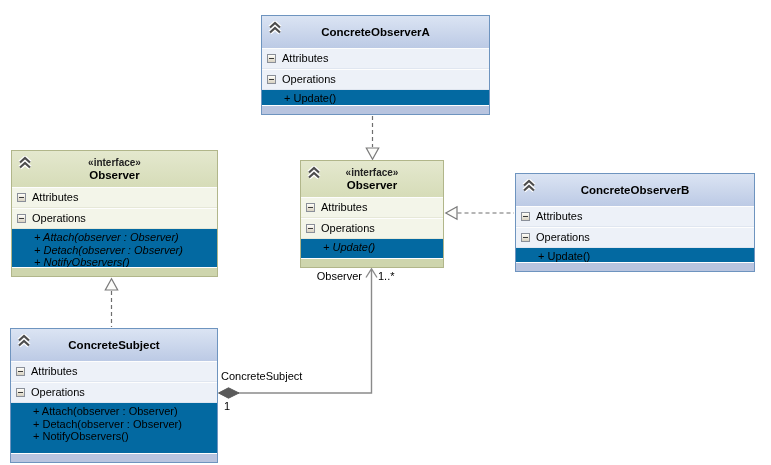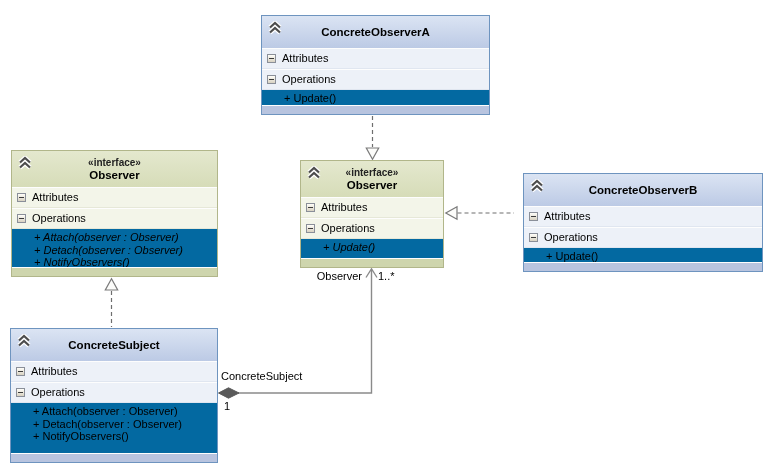--- a/index.html
+++ b/index.html
@@ -156,21 +156,21 @@
     <div class="row">
       <span class="minus"></span>
       <span class="lbl">Operations</span>
     </div>
     <div class="ops it">
       <div class="op">+ Update()</div>
     </div>
     <div class="ftr"></div>
   </div>
 
-  <div class="uml blue" style="left:515px;top:173px;width:240px;height:99px;margin-left:8px;">
+  <div class="uml blue" style="left:515px;top:173px;width:240px;height:99px;">
     <div class="hdr" style="flex-basis:32px;">
       <span class="chev">
         <svg width="16" height="14" viewBox="0 0 16 14" fill="none">
           <path d="M3 6.5 L8 2 L13 6.5 M3 11.5 L8 7 L13 11.5" stroke="#ffffff" stroke-width="4.5"></path>
           <path d="M3 6.5 L8 2 L13 6.5 M3 11.5 L8 7 L13 11.5" stroke="#4d4d4d" stroke-width="2.2"></path>
         </svg>
       </span>
       <div class="title">ConcreteObserverB</div>
     </div>
     <div class="row">

